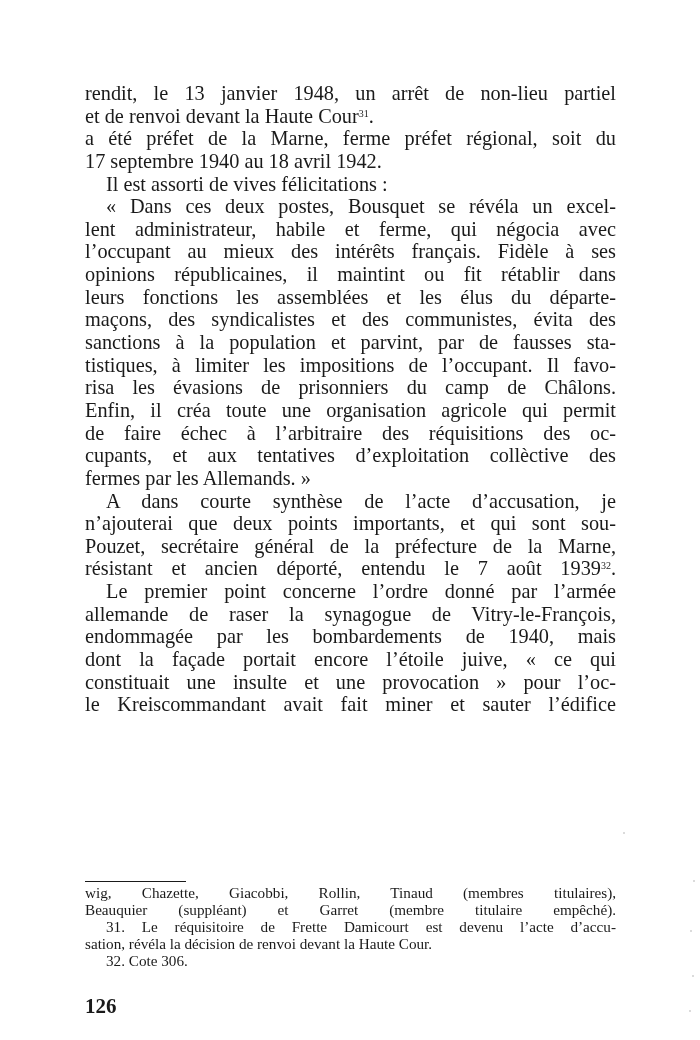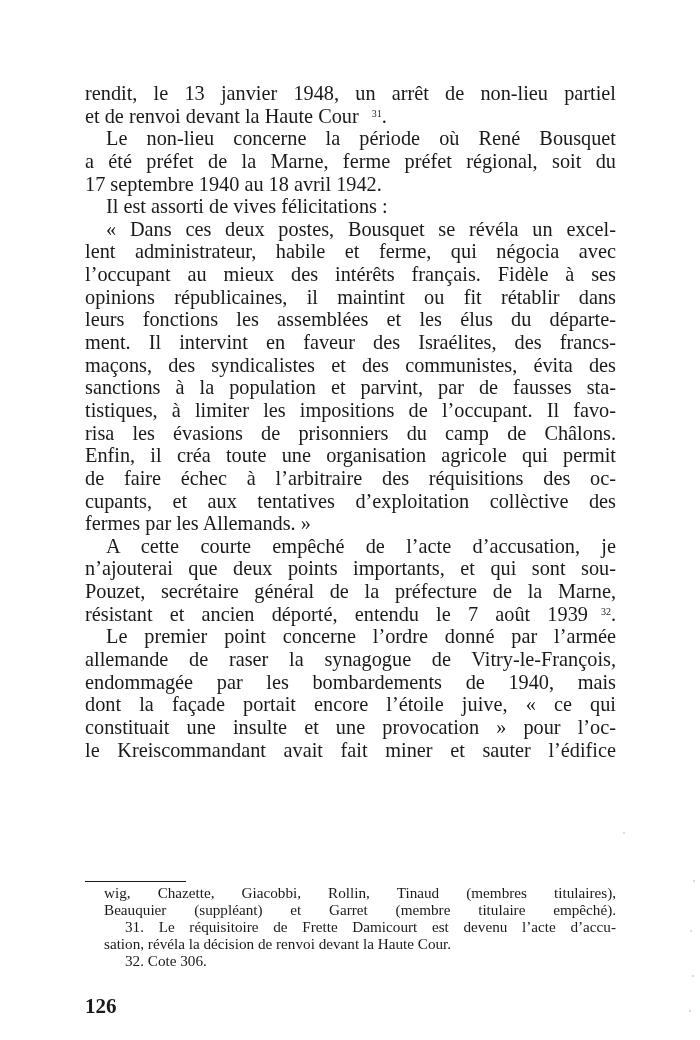--- a/index.html
+++ b/index.html
@@ -2,53 +2,51 @@
 <html><head>
 <meta charset="utf-8">
 <style>
   html, body { margin: 0; padding: 0; background: #ffffff; }
   body { width: 700px; height: 1040px; position: relative; overflow: hidden; color: #1a1a1a; }
   .page { position: absolute; left: 85px; top: 82px; width: 531px; font-family: "Liberation Serif", "DejaVu Serif", serif; }
   .main { font-size: 20.3px; line-height: 22.65px; }
   .line { display: block; text-align: justify; text-align-last: justify; white-space: nowrap; height: 22.65px; font-family: Liberation Serif, serif; }
   .line.last { text-align-last: left; }
   .line.indent { padding-left: 21px; }
-  sup { font-size: 10px; vertical-align: top; position: relative; top: -2px; margin-left: 13px; }
+  sup { font-size: 10px; vertical-align: top; position: relative; top: -2px; margin-left: 0; }
   .rule { position: absolute; left: 85px; top: 881px; width: 101px; height: 0; border-top: 1.6px solid #1a1a1a; }
   .notes { position: absolute; left: 85px; top: 885px; width: 531px; font-family: "Liberation Serif", "DejaVu Serif", serif; font-size: 15.2px; line-height: 16.9px; }
-  .notes .line { height: 16.9px; margin-left: 19px; }
+  .notes .line { height: 16.9px; }
   .folio { position: absolute; left: 85px; top: 994px; font-family: Liberation Serif, serif; font-size: 21px; font-weight: bold; }
   .speck { position: absolute; width: 2px; height: 2px; background: #cfcfcf; border-radius: 1px; }
 </style>
 </head>
 <body>
 
 <div class="page">
   <div class="main" id="main-text">
       <span class="line"><span>rendit, le 13 janvier 1948, un arrêt de non-lieu partiel</span></span>
       <span class="line last"><span>et de renvoi devant la Haute Cour</span><sup>31</sup><span>.</span></span>
-      <span class="line indent"><span>Le non-lieu concerne la période où René Bousquet</span></span>
       <span class="line"><span>a été préfet de la Marne, ferme préfet régional, soit du</span></span>
       <span class="line last"><span>17 septembre 1940 au 18 avril 1942.</span></span>
       <span class="line indent last"><span>Il est assorti de vives félicitations :</span></span>
       <span class="line indent"><span>« Dans ces deux postes, Bousquet se révéla un excel-</span></span>
       <span class="line"><span>lent administrateur, habile et ferme, qui négocia avec</span></span>
       <span class="line"><span>l’occupant au mieux des intérêts français. Fidèle à ses</span></span>
       <span class="line"><span>opinions républicaines, il maintint ou fit rétablir dans</span></span>
       <span class="line"><span>leurs fonctions les assemblées et les élus du départe-</span></span>
-      <span class="line"><span>ment. Il intervint en faveur des Israélites, des francs-</span></span>
       <span class="line"><span>maçons, des syndicalistes et des communistes, évita des</span></span>
       <span class="line"><span>sanctions à la population et parvint, par de fausses sta-</span></span>
       <span class="line"><span>tistiques, à limiter les impositions de l’occupant. Il favo-</span></span>
       <span class="line"><span>risa les évasions de prisonniers du camp de Châlons.</span></span>
       <span class="line"><span>Enfin, il créa toute une organisation agricole qui permit</span></span>
       <span class="line"><span>de faire échec à l’arbitraire des réquisitions des oc-</span></span>
       <span class="line"><span>cupants, et aux tentatives d’exploitation collèctive des</span></span>
       <span class="line last"><span>fermes par les Allemands. »</span></span>
-      <span class="line indent"><span>A cette courte empêché de l’acte d’accusation, je</span></span>
+      <span class="line indent"><span>A dans courte synthèse de l’acte d’accusation, je</span></span>
       <span class="line"><span>n’ajouterai que deux points importants, et qui sont sou-</span></span>
       <span class="line"><span>Pouzet, secrétaire général de la préfecture de la Marne,</span></span>
       <span class="line"><span>résistant et ancien déporté, entendu le 7 août 1939</span><sup>32</sup><span>.</span></span>
       <span class="line indent"><span>Le premier point concerne l’ordre donné par l’armée</span></span>
       <span class="line"><span>allemande de raser la synagogue de Vitry-le-François,</span></span>
       <span class="line"><span>endommagée par les bombardements de 1940, mais</span></span>
       <span class="line"><span>dont la façade portait encore l’étoile juive, « ce qui</span></span>
       <span class="line"><span>constituait une insulte et une provocation » pour l’oc-</span></span>
       <span class="line"><span>le Kreiscommandant avait fait miner et sauter l’édifice</span></span>
     </div>

